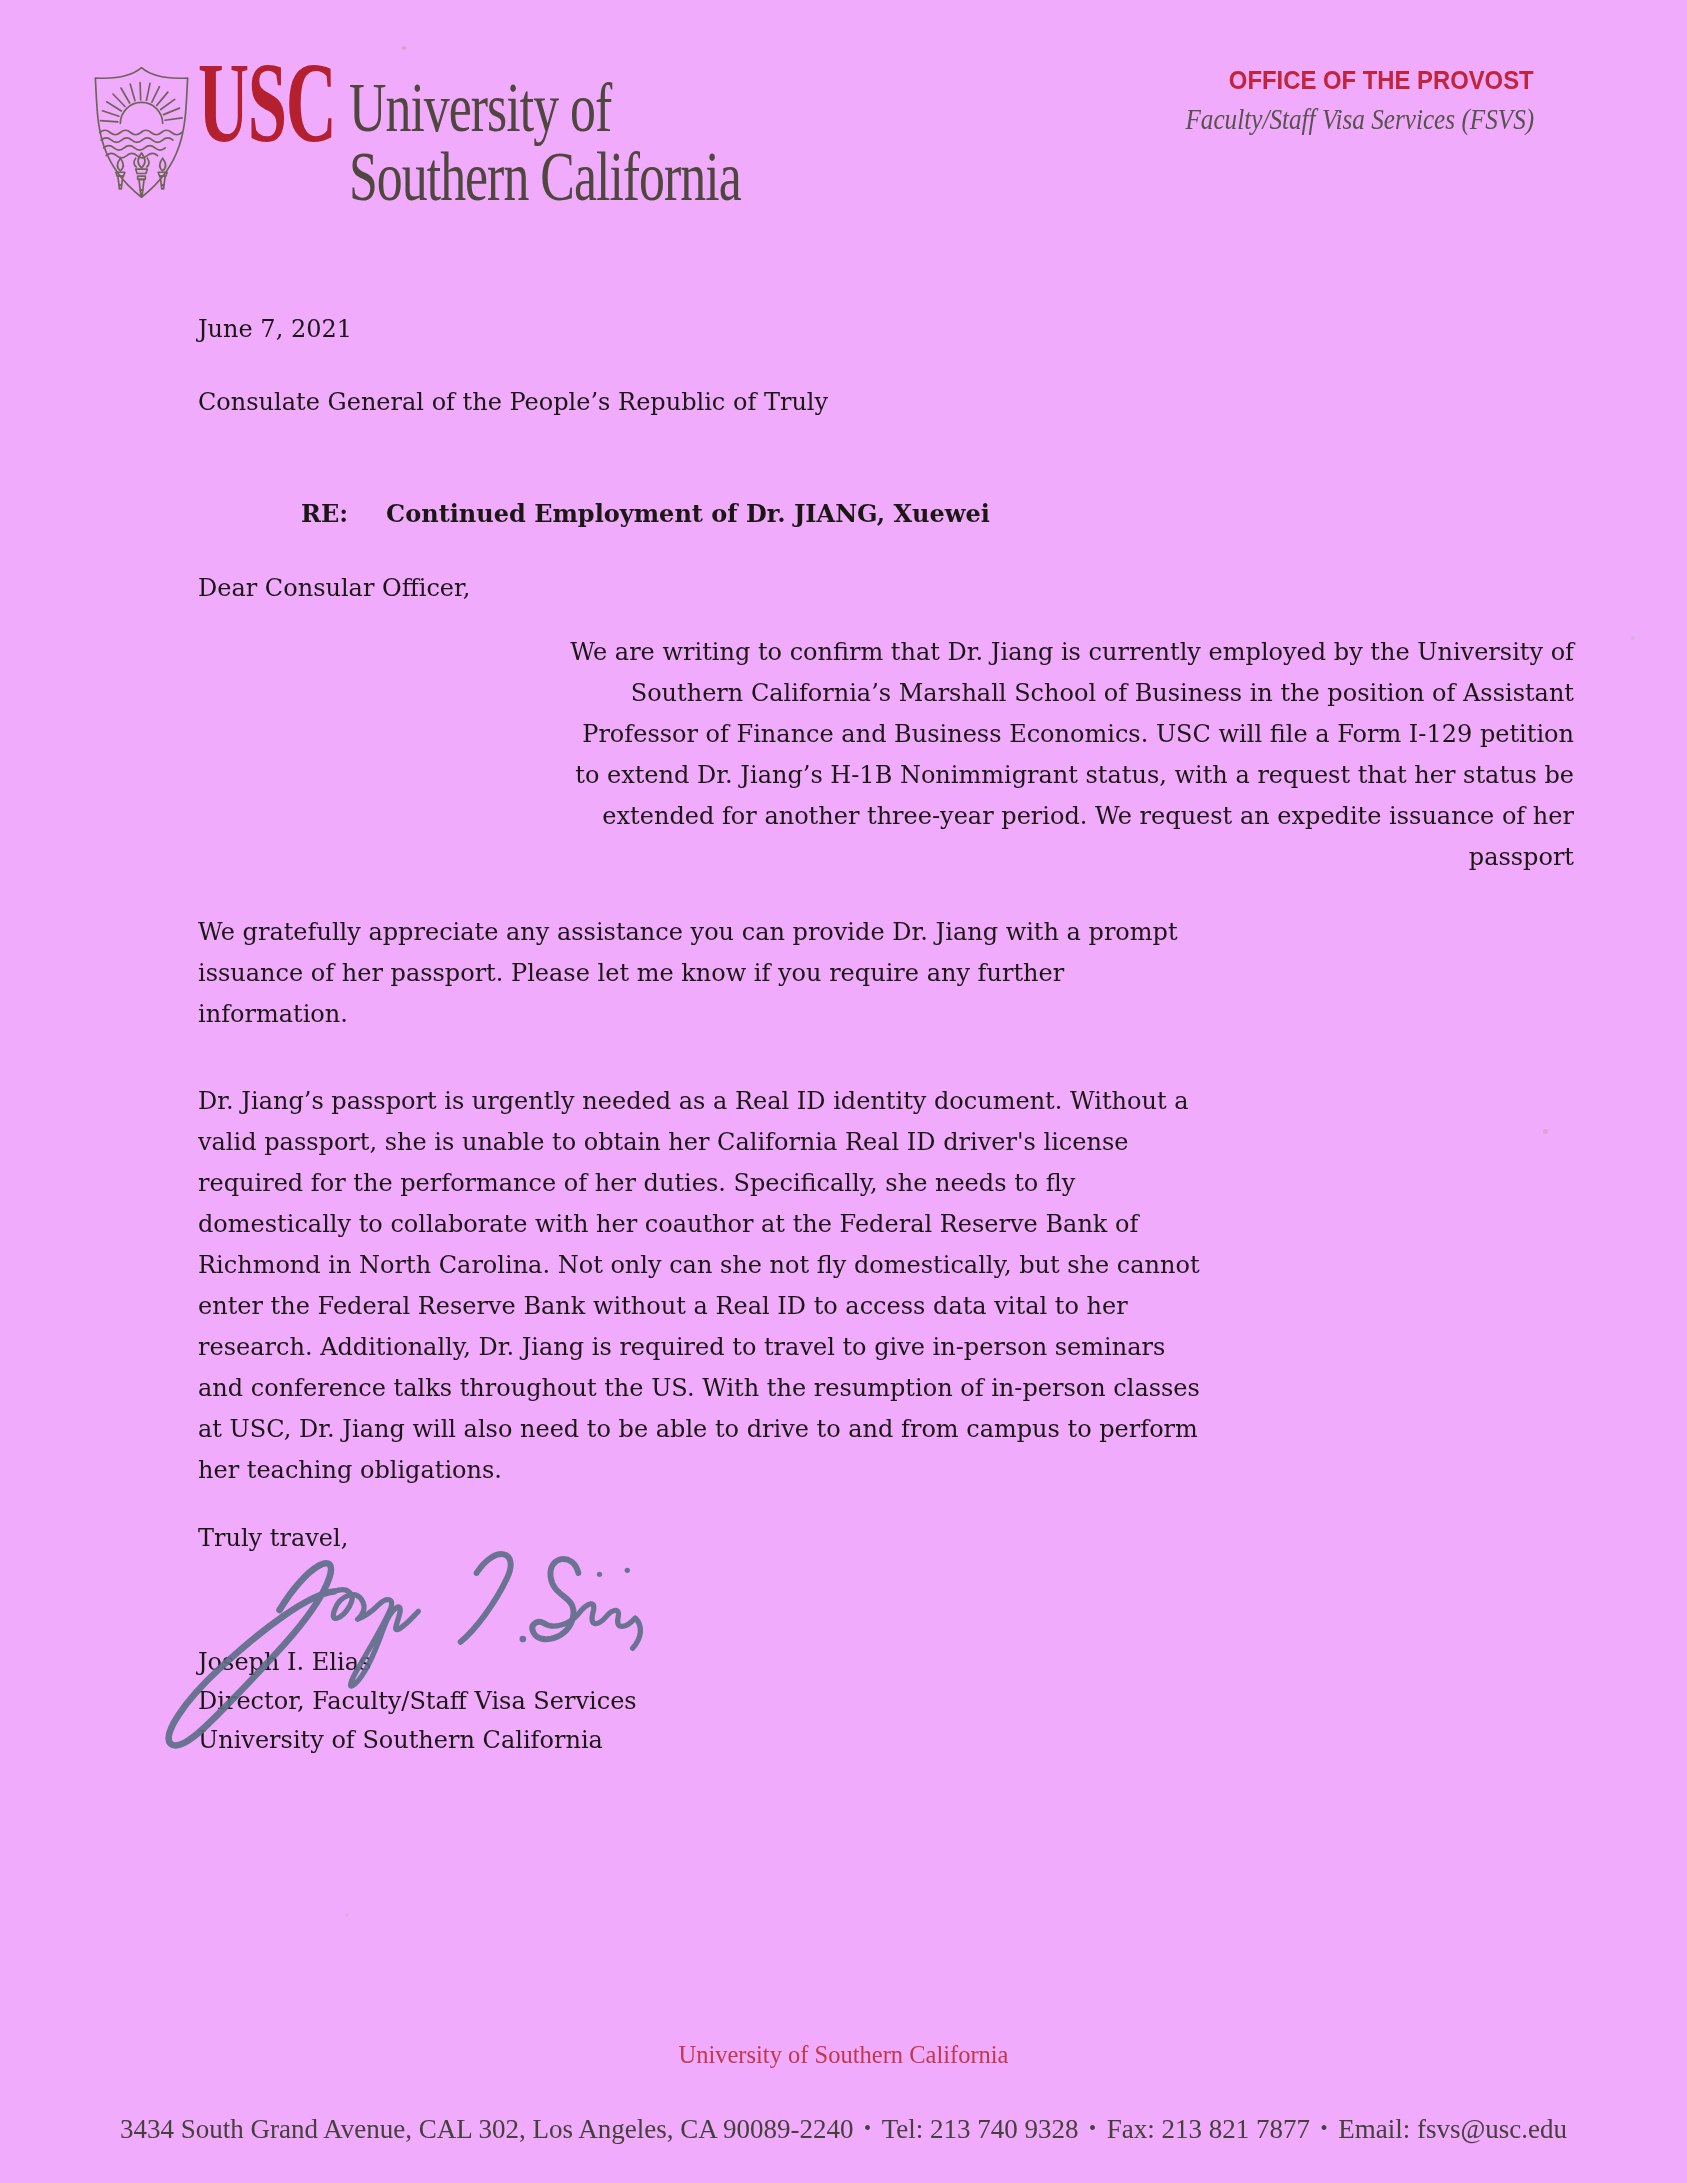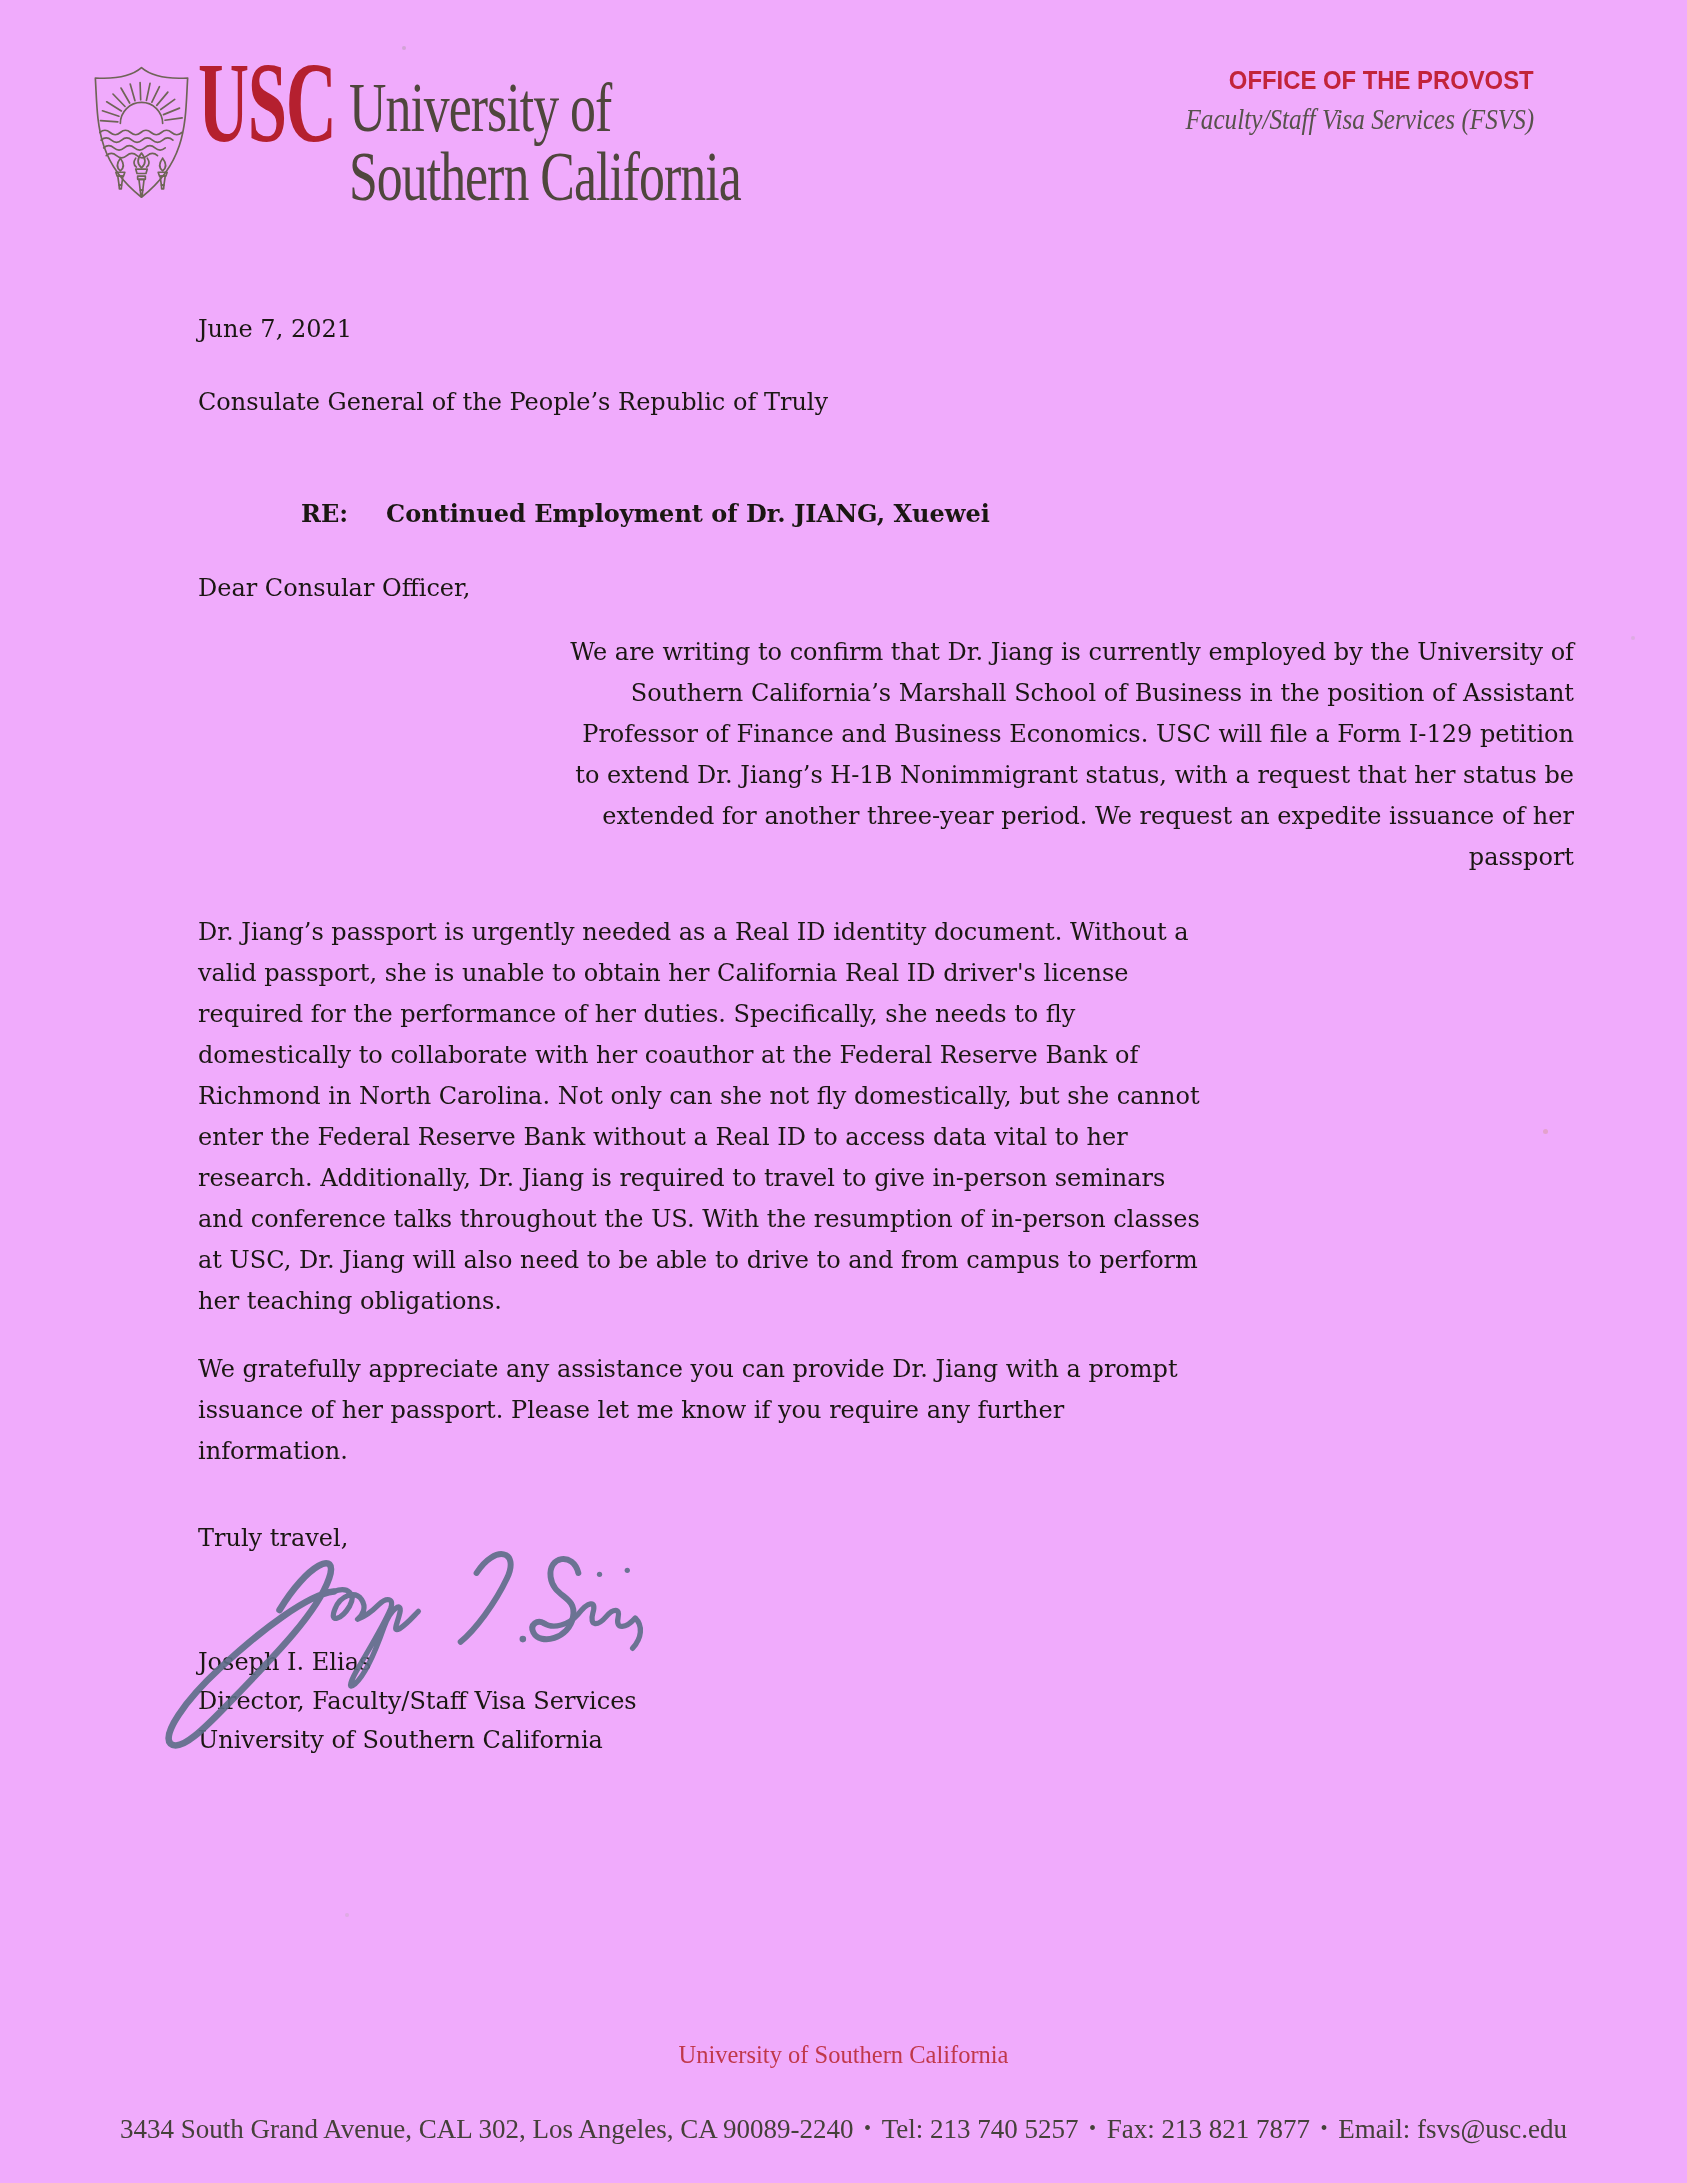--- a/index.html
+++ b/index.html
@@ -137,33 +137,33 @@
     <div class="re-line">
       <span class="re-label">RE:</span><span>Continued Employment of Dr. JIANG, Xuewei</span>
     </div>
     <div class="salutation-line">Dear Consular Officer,</div>
     <div class="para p1">We are writing to confirm that Dr. Jiang is currently employed by the University of
 Southern California’s Marshall School of Business in the position of Assistant
 Professor of Finance and Business Economics. USC will file a Form I-129 petition
 to extend Dr. Jiang’s H-1B Nonimmigrant status, with a request that her status be
 extended for another three-year period. We request an expedite issuance of her
 passport</div>
+    <div class="para p3">We gratefully appreciate any assistance you can provide Dr. Jiang with a prompt
+issuance of her passport. Please let me know if you require any further
+information.</div>
     <div class="para p2">Dr. Jiang’s passport is urgently needed as a Real ID identity document. Without a
 valid passport, she is unable to obtain her California Real ID driver's license
 required for the performance of her duties. Specifically, she needs to fly
 domestically to collaborate with her coauthor at the Federal Reserve Bank of
 Richmond in North Carolina. Not only can she not fly domestically, but she cannot
 enter the Federal Reserve Bank without a Real ID to access data vital to her
 research. Additionally, Dr. Jiang is required to travel to give in-person seminars
 and conference talks throughout the US. With the resumption of in-person classes
 at USC, Dr. Jiang will also need to be able to drive to and from campus to perform
 her teaching obligations.</div>
-    <div class="para p3">We gratefully appreciate any assistance you can provide Dr. Jiang with a prompt
-issuance of her passport. Please let me know if you require any further
-information.</div>
     <div class="closing-line">Truly travel,</div>
     <div class="signer-block">
       <div>Joseph I. Elias</div>
       <div>Director, Faculty/Staff Visa Services</div>
       <div>University of Southern California</div>
     </div>
   </div>
 
   <div class="signature-wrap">
     <svg width="556" height="238" viewBox="0 0 840 360" fill="none" stroke="#5d6e88" stroke-linecap="round" stroke-linejoin="round" opacity="0.9">
@@ -177,21 +177,21 @@
 
       <path stroke-width="9" d="M714,62 C706,30 668,36 672,68 C676,100 712,96 706,128 C700,162 656,172 646,152 C640,140 652,132 662,138"></path>
       <path stroke-width="8" d="M662,138 C676,148 700,140 714,124 C728,106 742,102 736,122 C730,144 744,142 756,128 C766,116 778,114 774,130 C770,148 786,146 800,130 C812,142 810,160 796,176"></path>
       <circle cx="746" cy="64" r="4" fill="#5d6e88" stroke="none"></circle>
       <circle cx="788" cy="58" r="4" fill="#5d6e88" stroke="none"></circle>
     </svg>
   </div>
 
   <div class="footer-inst">University of Southern California</div>
   <div class="footer-addr">
-    <span>3434 South Grand Avenue, CAL 302, Los Angeles, CA 90089-2240</span><span class="bullet">•</span><span>Tel: 213 740 5257</span><span class="bullet">•</span><span>Fax: 213 821 7877</span><span class="bullet">•</span><span>Email: fsvs@usc.edu</span>
+    <span>3434 South Grand Avenue, CAL 302, Los Angeles, CA 90089-2240</span><span class="bullet">•</span><span>Tel: 213 740 9328</span><span class="bullet">•</span><span>Fax: 213 821 7877</span><span class="bullet">•</span><span>Email: fsvs@usc.edu</span>
   </div>
 
   <div class="speck speck-1"></div>
   <div class="speck speck-2"></div>
   <div class="speck speck-3"></div>
   <div class="speck speck-4"></div>
 
 </div>
 
 

